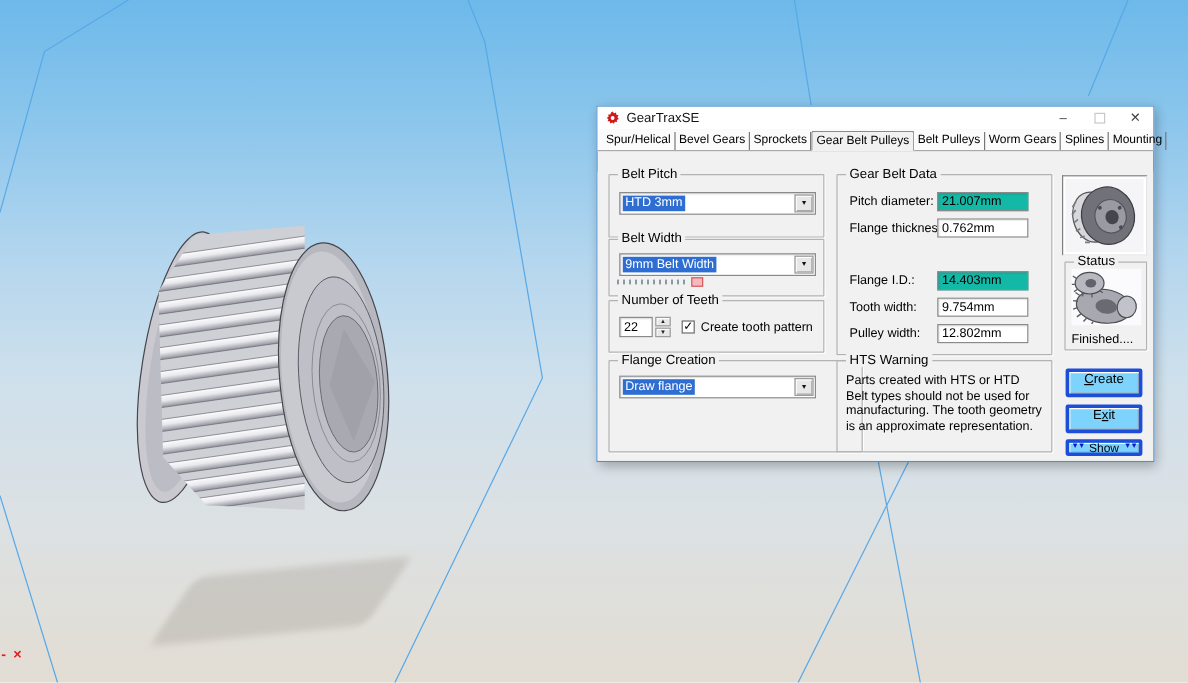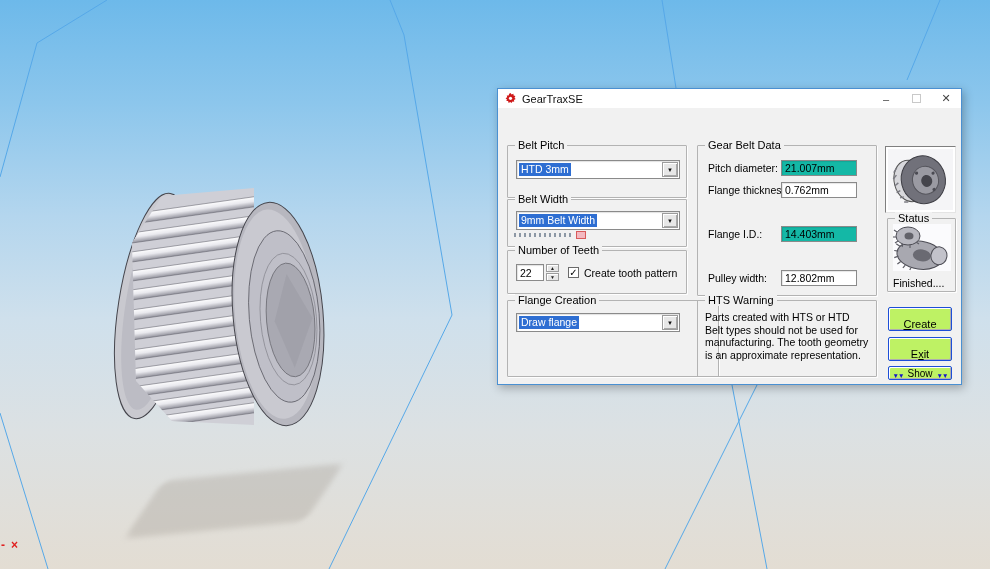--- a/index.html
+++ b/index.html
@@ -106,23 +106,23 @@
 
   
   .preview-box { position: absolute; left: 387px; top: 3px; width: 71px; height: 67px;
                  background: #fff; border: 1px solid; border-color: #7f7f7f #e4e4e4 #e4e4e4 #7f7f7f;
                  padding: 2px; }
   .preview-box svg { background: #f5f5f7; display: block; }
   .status-img { position: absolute; left: 5px; top: 5px; background: #fdfdfd; }
   .status-text { position: absolute; left: 5px; bottom: 2px; font-size: 10.5px; }
 
   .btn { position: absolute; left: 390px; width: 64px; height: 24px;
-         background: #bef264; border: 1px solid #1d4ed8; border-radius: 2px;
+         background: #7dd3fc; border: 3px solid #1d4ed8; border-radius: 2px;
          box-shadow: inset 1px 1px 0 #ffffff, inset -1px -1px 0 #aeaeae;
-         font-size: 11px; display: flex; align-items: flex-end; justify-content: center;
+         font-size: 11px; display: flex; align-items: flex-start; justify-content: center;
          font-family: "Liberation Sans", sans-serif; color: #000; }
   .u { text-decoration: underline; }
   .btn-show { top: 223px; height: 14px; font-size: 10px; gap: 4px; }
   .show-arrows { color: #1414c8; font-size: 6.5px; letter-spacing: -1px; line-height: 6px; }
 </style>
 </head>
 <body>
 
 <div class="viewport">
 
@@ -201,20 +201,30 @@
     <div class="win-controls">
       <div class="win-btn">–</div>
       <div class="win-btn">
         <span class="max-glyph"></span>
       </div>
       <div class="win-btn">✕</div>
     </div>
   </div>
 
 
+  <div class="tabbar">
+    <span class="tab">Spur/Helical</span>
+    <span class="tab">Bevel Gears</span>
+    <span class="tab">Sprockets</span>
+    <span class="tab active">Gear Belt Pulleys</span>
+    <span class="tab">Belt Pulleys</span>
+    <span class="tab">Worm Gears</span>
+    <span class="tab">Splines</span>
+    <span class="tab">Mounting</span>
+  </div>
 
   <div class="client">
 
     <div class="group" style="left:9px; top:2px; width:180px; height:53px;">
       <span class="legend">Belt Pitch</span>
       <div class="combo" style="left:8px; top:14px; width:164px;">
         <span class="sel">HTD 3mm</span>
         <span class="drop-btn">▼</span>
       </div>
     </div>
@@ -257,20 +267,24 @@
         <span class="field-label">Pitch diameter:</span>
         <span class="field-box tint">21.007mm</span>
       </div>
       <div class="field-row" style="top:36px;">
         <span class="field-label">Flange thickness:</span>
         <span class="field-box">0.762mm</span>
       </div>
       <div class="field-row" style="top:80px;">
         <span class="field-label">Flange I.D.:</span>
         <span class="field-box tint">14.403mm</span>
+      </div>
+      <div class="field-row" style="top:102px;">
+        <span class="field-label">Tooth width:</span>
+        <span class="field-box">9.754mm</span>
       </div>
       <div class="field-row" style="top:124px;">
         <span class="field-label">Pulley width:</span>
         <span class="field-box">12.802mm</span>
       </div>
     </div>
 
     <div class="group" style="left:199px; top:157px; width:180px; height:77px;">
       <span class="legend">HTS Warning</span>
       <div class="hts-text">Parts created with HTS or HTD Belt types should not be used for manufacturing. The tooth geometry is an approximate representation.</div>

